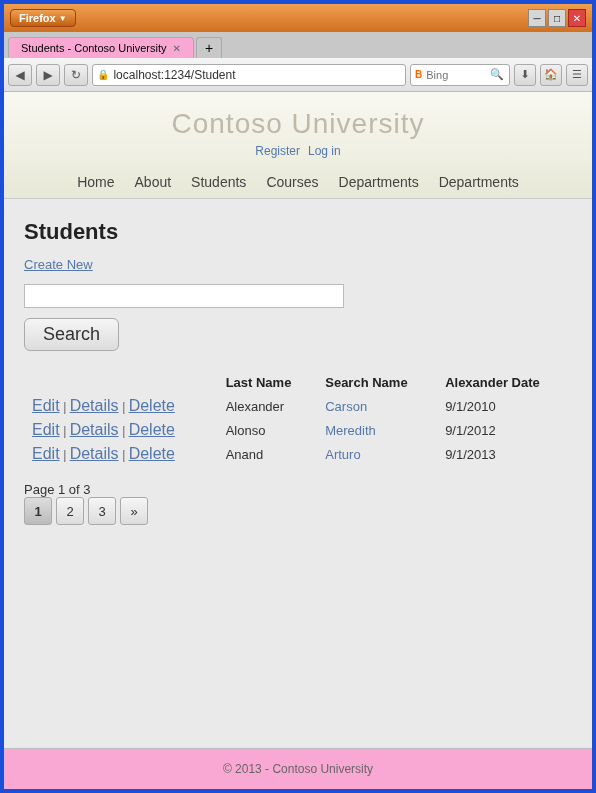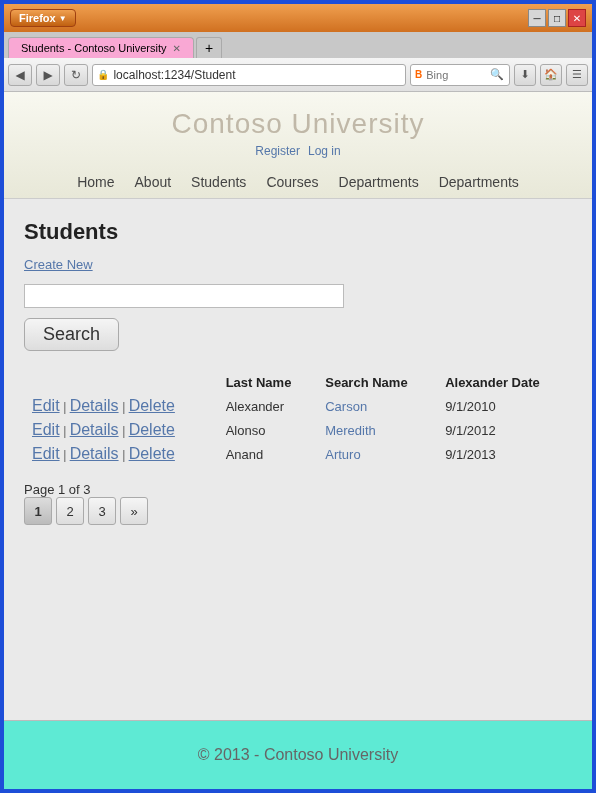--- a/index.html
+++ b/index.html
@@ -54,21 +54,21 @@
     .students-table td { padding: 3px 8px; font-size: 13px; color: #333; }
     .action-link { color: #5577aa; text-decoration: underline; cursor: pointer; font-size: 16px; }
     .action-sep { color: #666; font-size: 12px; }
     .first-name-link { color: #5577aa; text-decoration: none; }
 
     .pagination-info { font-size: 13px; color: #333; }
     .pagination { display: flex; gap: 4px; }
     .page-btn { background: linear-gradient(to bottom, #f5f5f5, #ddd); border: 1px solid #aaa; border-radius: 3px; width: 28px; height: 28px; display: flex; align-items: center; justify-content: center; font-size: 13px; cursor: pointer; color: #333; }
     .page-btn.active { background: linear-gradient(to bottom, #ddd, #bbb); font-weight: bold; }
 
-    .site-footer { background: #5eead4; border-top: 1px solid #bbb; padding: 25px; text-align: center; font-size: 16px; color: #666; }
+    .site-footer { background: #f9a8d4; border-top: 1px solid #bbb; padding: 13px; text-align: center; font-size: 12px; color: #666; }
   </style>
 </head>
 <body>
 
 <div class="browser-frame">
 
   <div class="title-bar">
     <button class="firefox-btn">
       <span>Firefox</span>
       <span class="dropdown-arrow">▼</span>

